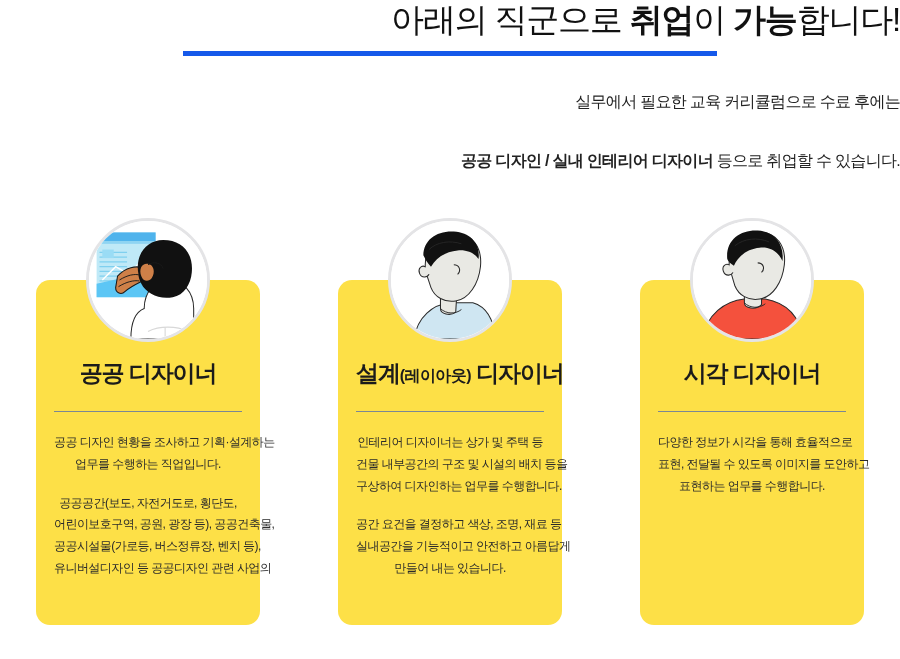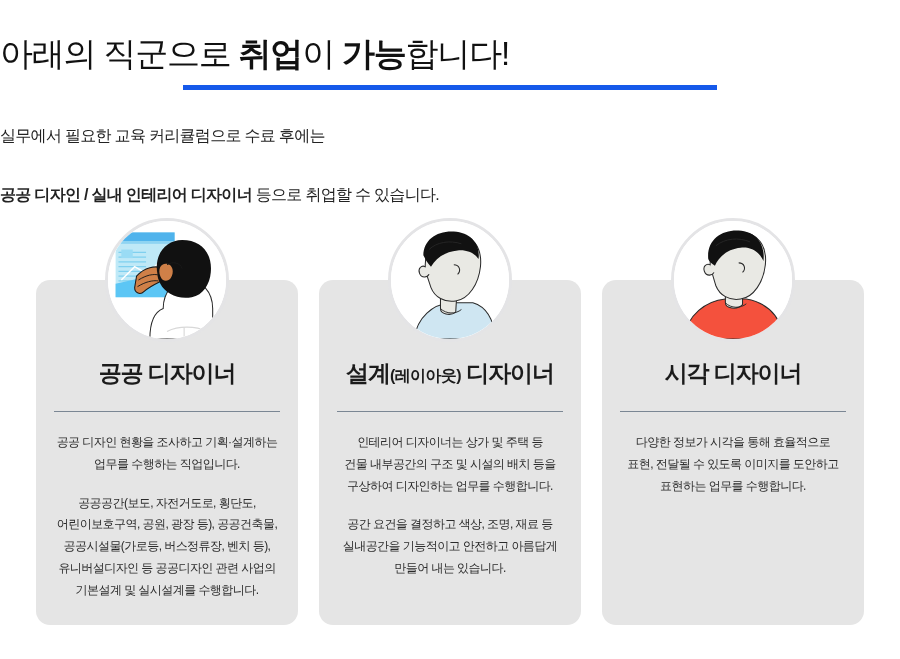--- a/index.html
+++ b/index.html
@@ -11,22 +11,21 @@
     height: 659px;
     background: #ffffff;
     font-family: "Liberation Sans", "DejaVu Sans", sans-serif;
     color: #1c1c1c;
     overflow: hidden;
     position: relative;
   }
 
   
   .header {
-    text-align: left;
-    padding-top: 34px;
+    text-align: right;
   }
   .title {
     font-size: 33px;
     font-weight: 400;
     letter-spacing: -1.2px;
     line-height: 1.2;
     color: #111111;
     margin: 0;
     white-space: nowrap;
   }
@@ -60,23 +59,23 @@
     position: absolute;
     left: 36px;
     top: 280px;
     width: 828px;
     height: 345px;
     display: flex;
     justify-content: space-between;
   }
   .card {
     position: relative;
-    width: 262px;
+    width: 224px;
     height: 345px;
-    background: #e5e5e5;
+    background: #fde047;
     border-radius: 14px;
     box-sizing: border-box;
     padding: 0 18px;
   }
 
   
   .avatar {
     position: absolute;
     top: -62px;
     left: 50%;
@@ -187,21 +186,20 @@
     <div class="card-body">
       <p>
         <span class="line">공공 디자인 현황을 조사하고 기획·설계하는</span>
         <span class="line">업무를 수행하는 직업입니다.</span>
       </p>
       <p>
         <span class="line">공공공간(보도, 자전거도로, 횡단도,</span>
         <span class="line">어린이보호구역, 공원, 광장 등), 공공건축물,</span>
         <span class="line">공공시설물(가로등, 버스정류장, 벤치 등),</span>
         <span class="line">유니버설디자인 등 공공디자인 관련 사업의</span>
-        <span class="line">기본설계 및 실시설계를 수행합니다.</span>
       </p>
     </div>
   </div>
 
   <div class="card">
     <div class="avatar">
       <svg viewBox="0 0 124 124" xmlns="http://www.w3.org/2000/svg">
         <rect x="0" y="0" width="124" height="124" fill="#ffffff"></rect>
         <path d="M24 124 C28 100 44 88 62 86 L86 86 C100 90 108 104 110 124 Z" fill="#cfe6f2" stroke="#2b2b2b" stroke-width="1.1"></path>
         <path d="M52 62 L52 92 C52 98 62 100 68 96 L70 62 Z" fill="#e9e9e4" stroke="#2b2b2b" stroke-width="1.1"></path>

